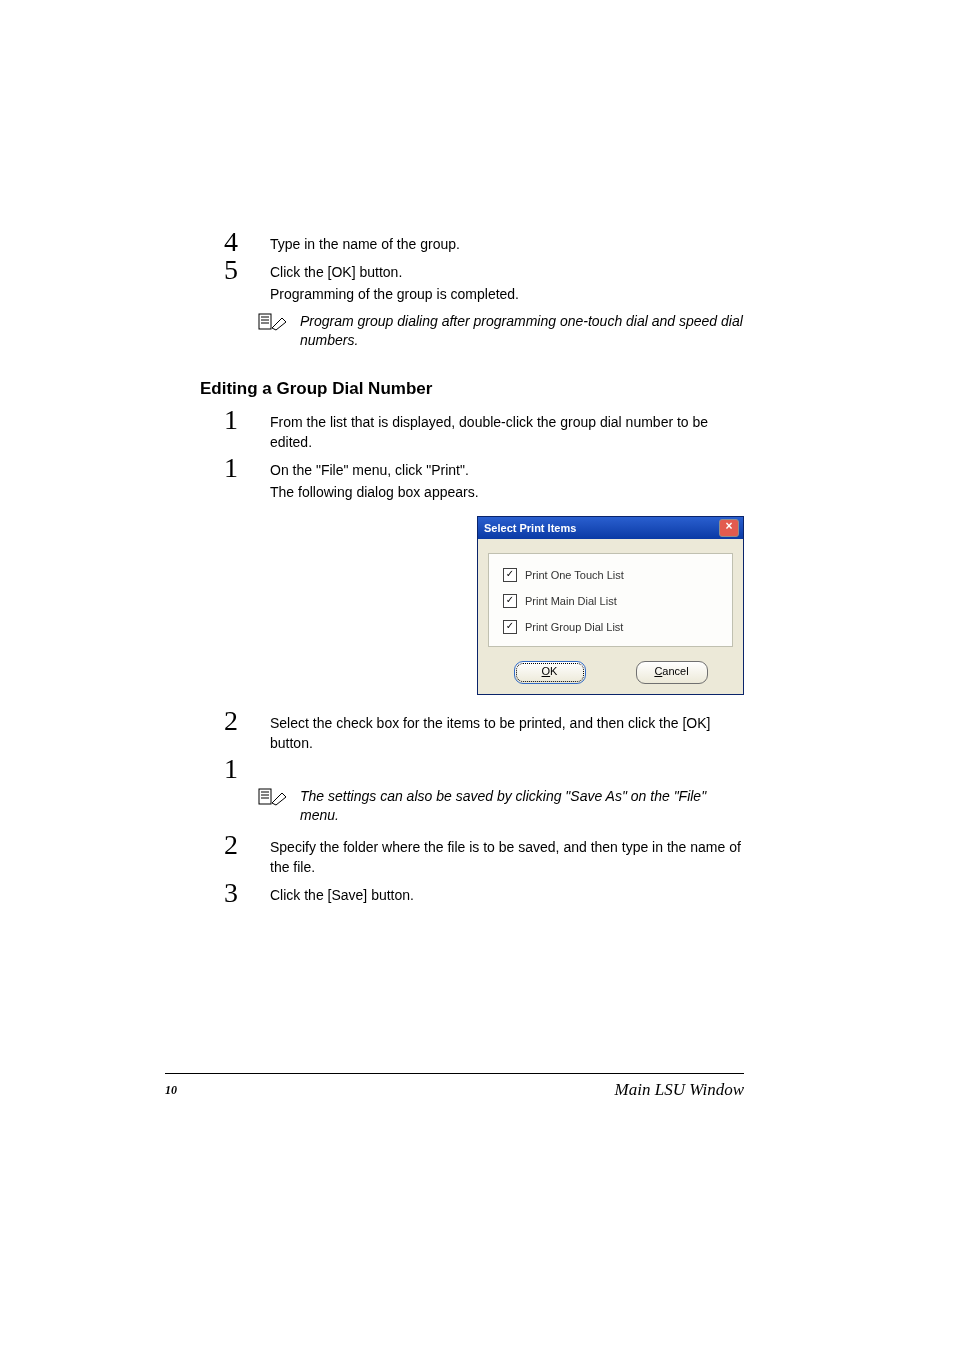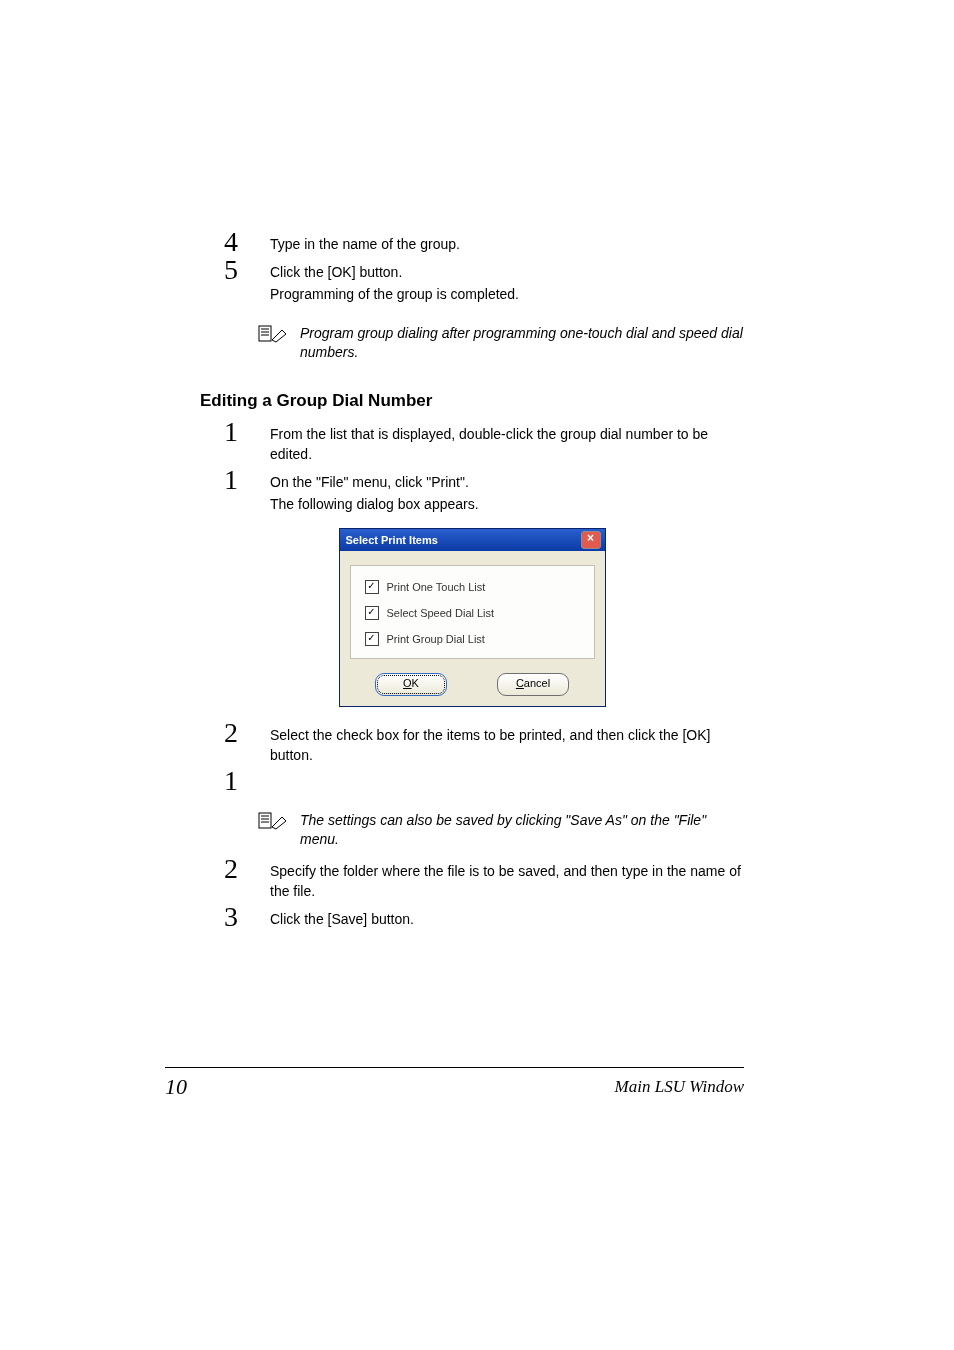--- a/index.html
+++ b/index.html
@@ -39,21 +39,21 @@
   line-height: 20px;
   padding-top: 4px;
 }
 .step-body p {
   margin: 0 0 2px 12px;
 }
 .note {
   display: flex;
   align-items: flex-start;
   margin-left: 34px;
-  margin-top: 18px;
+  margin-top: 6px;
   margin-bottom: 8px;
 }
 .note-icon {
   width: 32px;
   height: 18px;
   margin-right: 10px;
   margin-top: 1px;
   position: relative;
 }
 .note .note-text {
@@ -66,21 +66,21 @@
   font-size: 17px;
   margin-top: 28px;
   margin-bottom: 8px;
   line-height: 22px;
 }
 .indent {
   margin-left: 24px;
 }
 .dialog-container {
   display: flex;
-  justify-content: center;
+  justify-content: flex-end;
   margin: 12px 0 14px 0;
 }
 .dialog {
   width: 265px;
   border: 1px solid #0a246a;
   background: #ece9d8;
   font-family: Tahoma, Arial, sans-serif;
 }
 .titlebar {
   height: 22px;
@@ -167,21 +167,22 @@
   bottom: 250px;
   padding-top: 6px;
   border-top: 1px solid #000000;
   display: flex;
   justify-content: space-between;
   align-items: center;
   font-family: "Times New Roman", Times, serif;
   font-style: italic;
 }
 .footer .page-num {
-  font-size: 22px;
+  font-size: 12px;
+  font-weight: bold;
 }
 .footer .page-title {
   font-size: 17px;
 }
 .save-icon-inline {
   display: inline-block;
   width: 16px;
   height: 16px;
   vertical-align: -3px;
   background: #d4d0c8;
@@ -256,21 +257,21 @@
           <span class="close">×</span>
         </div>
         <div class="dialog-body">
           <div class="inner-frame">
             <div class="check-row">
               <span class="chk">✓</span>
               <span>Print One Touch List</span>
             </div>
             <div class="check-row">
               <span class="chk">✓</span>
-              <span>Select Speed Dial List</span>
+              <span>Print Main Dial List</span>
             </div>
             <div class="check-row">
               <span class="chk">✓</span>
               <span>Print Group Dial List</span>
             </div>
           </div>
           <div class="btn-row">
             <span class="xp-btn default"><span class="underline-char">O</span>K</span>
             <span class="xp-btn"><span class="underline-char">C</span>ancel</span>
           </div>

